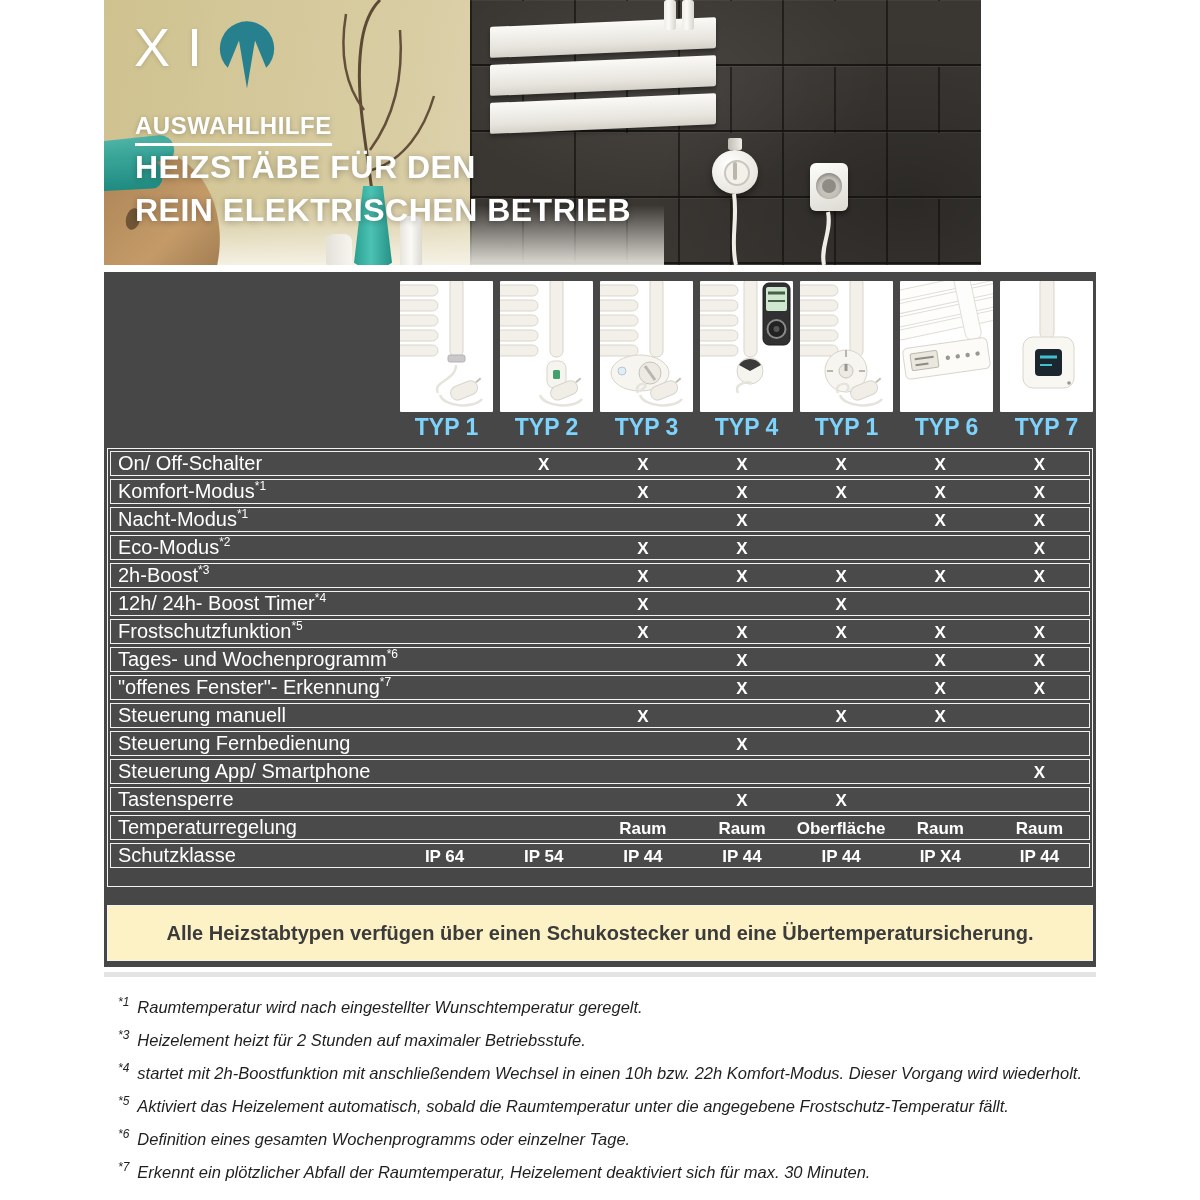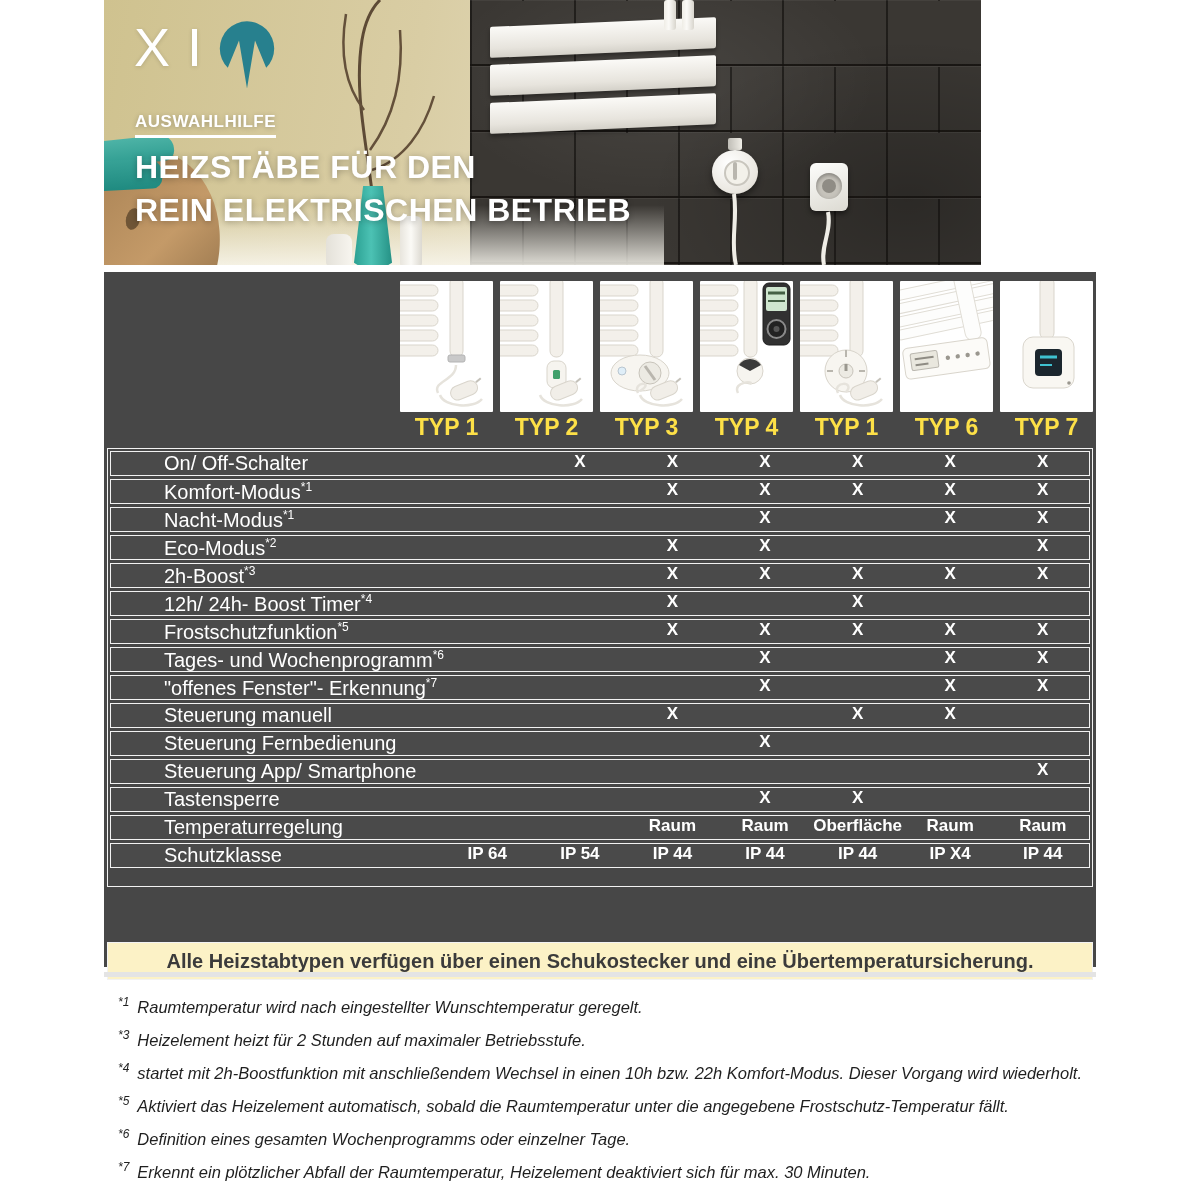--- a/index.html
+++ b/index.html
@@ -50,36 +50,36 @@
   .socket:before { content:""; position:absolute; left:6px; top:10px; width:26px; height:26px; border-radius:50%; background:#c6c3bb; box-shadow:inset 0 2px 4px rgba(0,0,0,.35); }
   .socket:after { content:""; position:absolute; left:12px; top:16px; width:14px; height:14px; border-radius:50%; background:#8f8c85; }
   .hero svg.overlay { position:absolute; left:0; top:0; width:992px; height:265px; }
   .vase-teal { position:absolute; left:250px; top:186px; width:38px; height:80px; background:linear-gradient(90deg,#2ba092,#4cc2b4 45%,#259185);
                clip-path:polygon(24% 0,76% 0,100% 96%,86% 100%,14% 100%,0 96%); }
   .vase-white { position:absolute; left:296px; top:216px; width:22px; height:50px; background:linear-gradient(90deg,#e8e5dd,#fbfaf6 50%,#dcd9d1); border-radius:6px 6px 3px 3px; }
   .vase-white2 { position:absolute; left:222px; top:234px; width:26px; height:32px; background:linear-gradient(90deg,#e4e1d9,#f7f5ef); border-radius:8px 8px 4px 4px; }
   .logo { position:absolute; left:30px; top:16px; display:flex; align-items:flex-start; color:#fff;
           font-size:54px; font-weight:500; letter-spacing:17px; text-shadow:0 1px 4px rgba(0,0,0,.15); }
   .logo .m-icon { width:64px; height:74px; margin:2px 10px 0 -4px; }
-  .kicker { position:absolute; left:31px; top:112px; color:#fff; font-size:17px; font-weight:700; letter-spacing:.5px;
+  .kicker { position:absolute; left:31px; top:112px; color:#fff; font-size:24px; font-weight:700; letter-spacing:.5px;
             border-bottom:3px solid #fff; padding-bottom:3px; text-shadow:0 1px 5px rgba(0,0,0,.25); }
   .h-title { position:absolute; left:31px; color:#fff; font-size:32px; font-weight:700; letter-spacing:.5px; text-shadow:0 1px 6px rgba(0,0,0,.3); }
   .h-title.l1 { top:149px; } .h-title.l2 { top:192px; }
 
   
   .panel { position:absolute; left:104px; top:272px; width:992px; height:695px; background:#474747; }
   .typ-card { position:absolute; top:9px; width:93px; height:131px; background:#fff; border-radius:1px; overflow:hidden; }
-  .typ-label { position:absolute; top:142px; width:93px; text-align:center; color:#fde047; font-size:23px; font-weight:700; }
+  .typ-label { position:absolute; top:142px; width:93px; text-align:center; color:#7dd3fc; font-size:23px; font-weight:700; }
   .table-frame { position:absolute; left:3px; top:176px; width:986px; border:1px solid #f2f2f2; padding:2px; }
-  .frow { display:flex; align-items:flex-start; height:25px; margin-bottom:3px; border:1px solid #f2f2f2; background:#4a4a4a;padding-left:46px; }
+  .frow { display:flex; align-items:flex-end; height:25px; margin-bottom:3px; border:1px solid #f2f2f2; background:#4a4a4a; }
   .frow:last-child { margin-bottom:16px; }
   .frow .rlabel { width:284px; padding-left:7px; color:#fff; font-size:20px; white-space:nowrap; }
   .frow .rlabel sup { font-size:12px; }
   .frow .cell { flex:1; text-align:center; color:#fff; font-size:17px; font-weight:700; }
-  .banner { position:absolute; left:3px; top:670px; width:986px; height:38px; border:1px solid #f2f2f2;
+  .banner { position:absolute; left:3px; top:633px; width:986px; height:56px; border:1px solid #f2f2f2;
             background:#fcf2c6; display:flex; align-items:center; justify-content:center;
             color:#3b3b3b; font-size:20px; font-weight:700; }
   .divider { position:absolute; left:104px; top:972px; width:992px; height:5px; background:#e4e4e4; }
 
   
   .footnotes { position:absolute; left:118px; top:992px; width:980px; color:#1f1f1f; }
   .fn { font-style:italic; font-size:16.5px; line-height:21px; margin-bottom:7px; }
   .fn .ref { font-style:italic; font-size:12px; vertical-align:7px; margin-right:8px; font-weight:400; }
 </style>
 </head>

